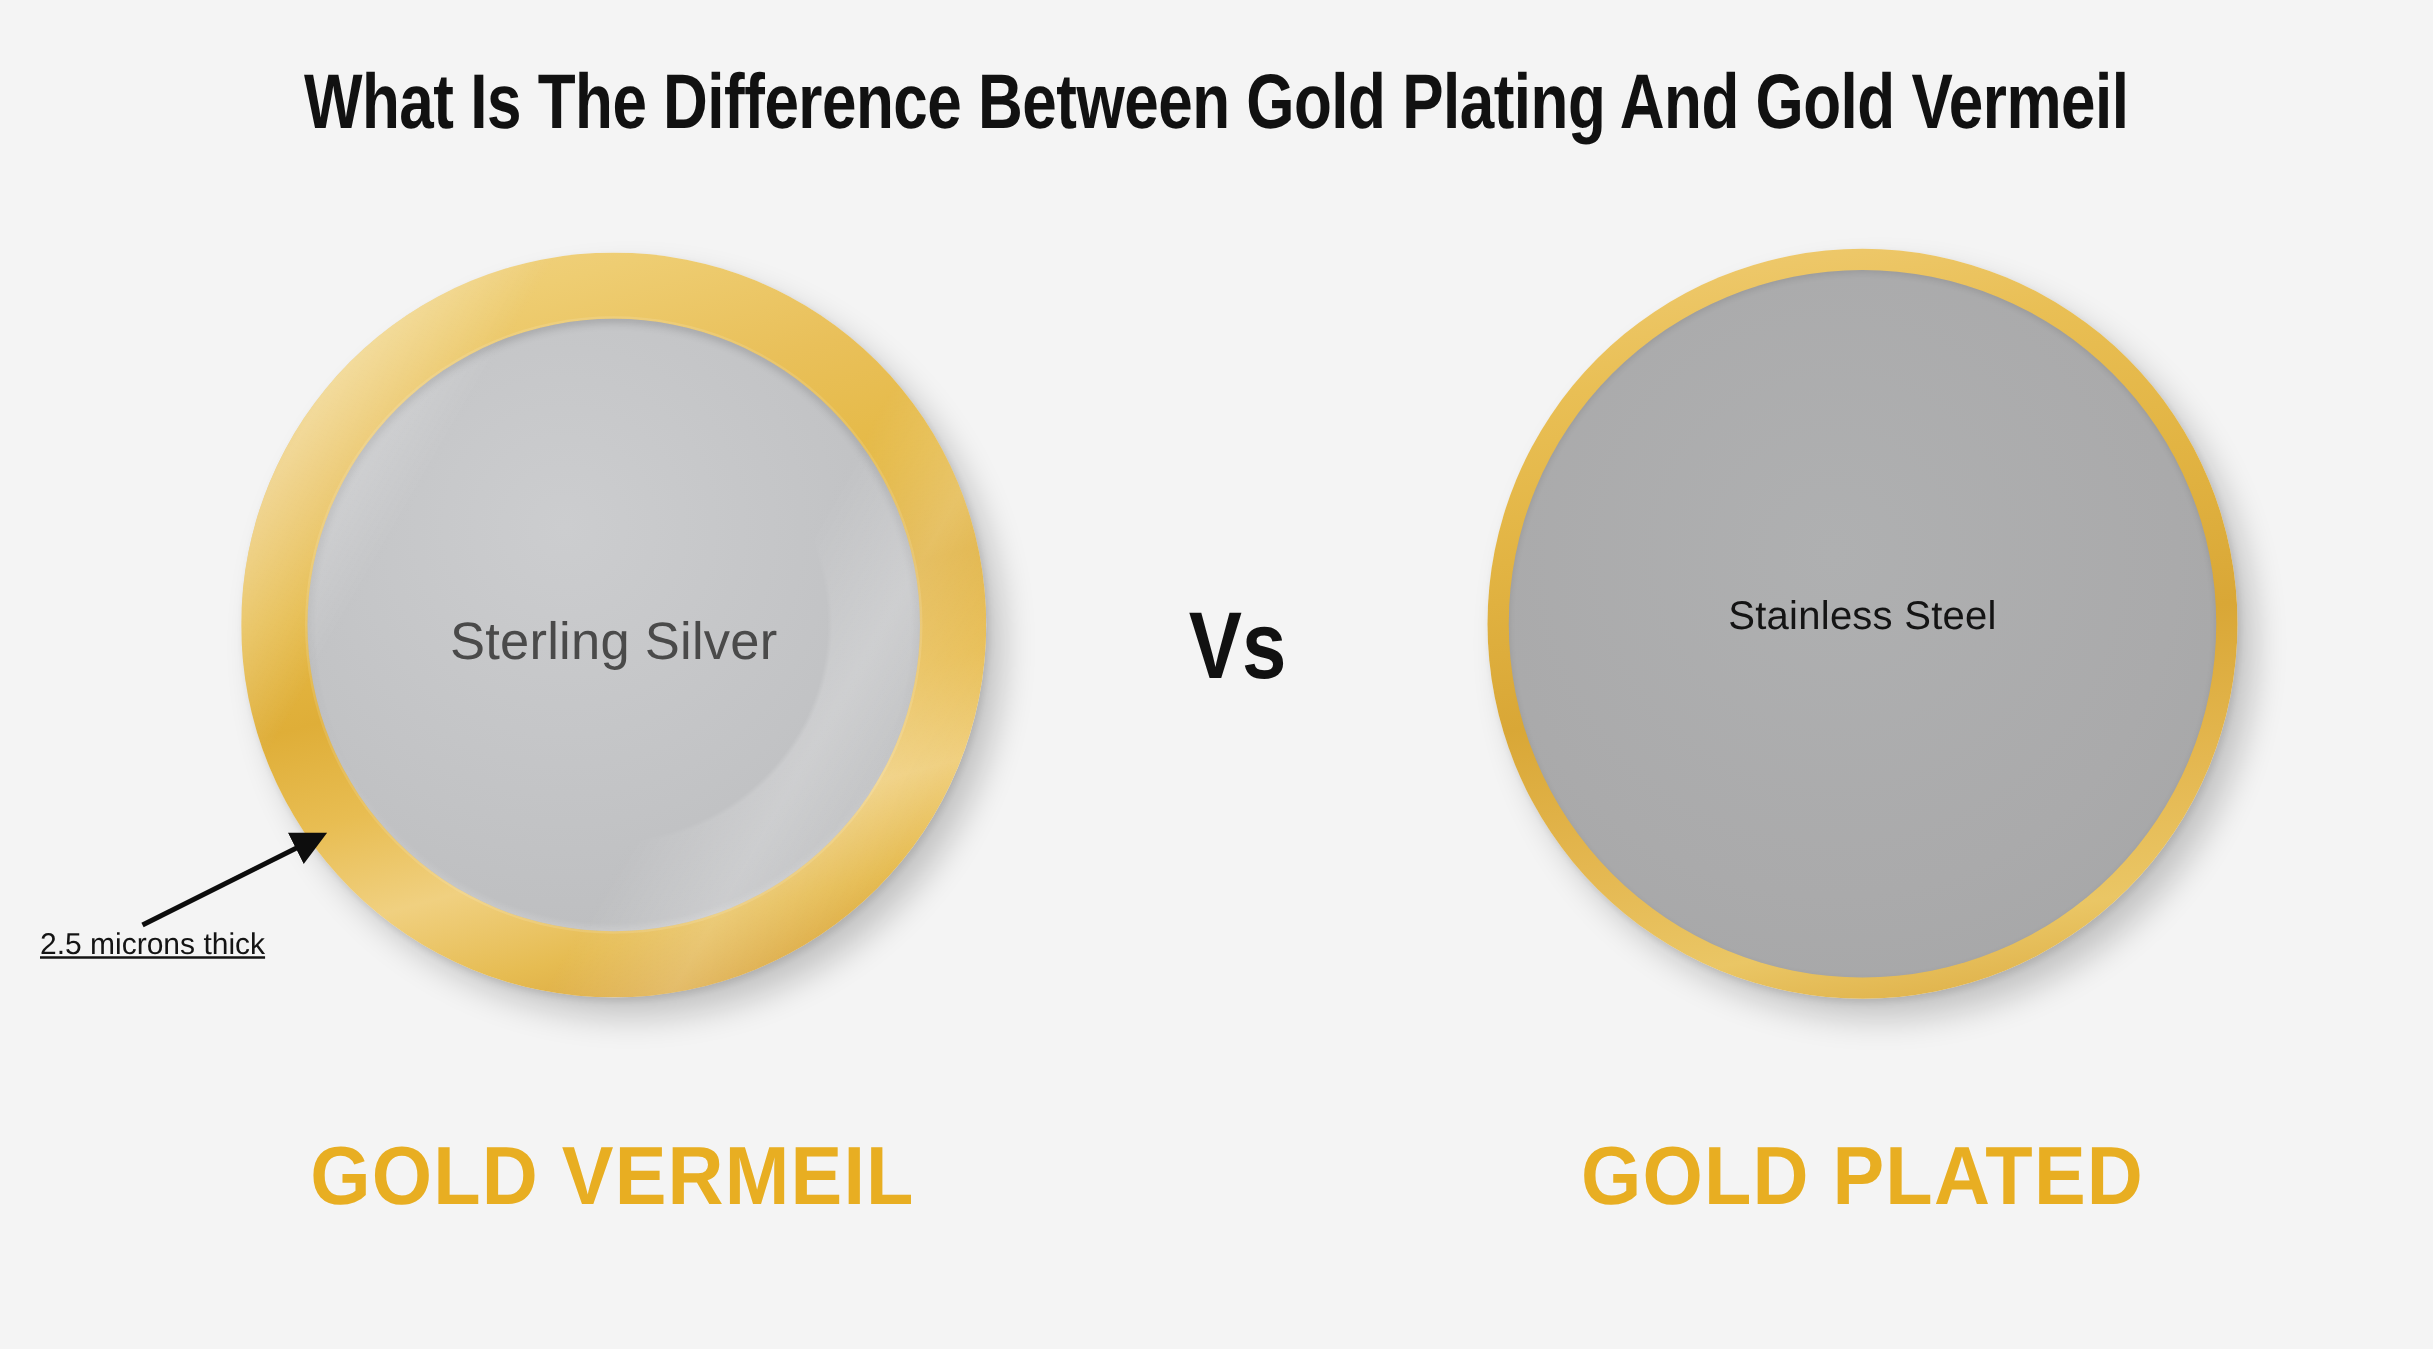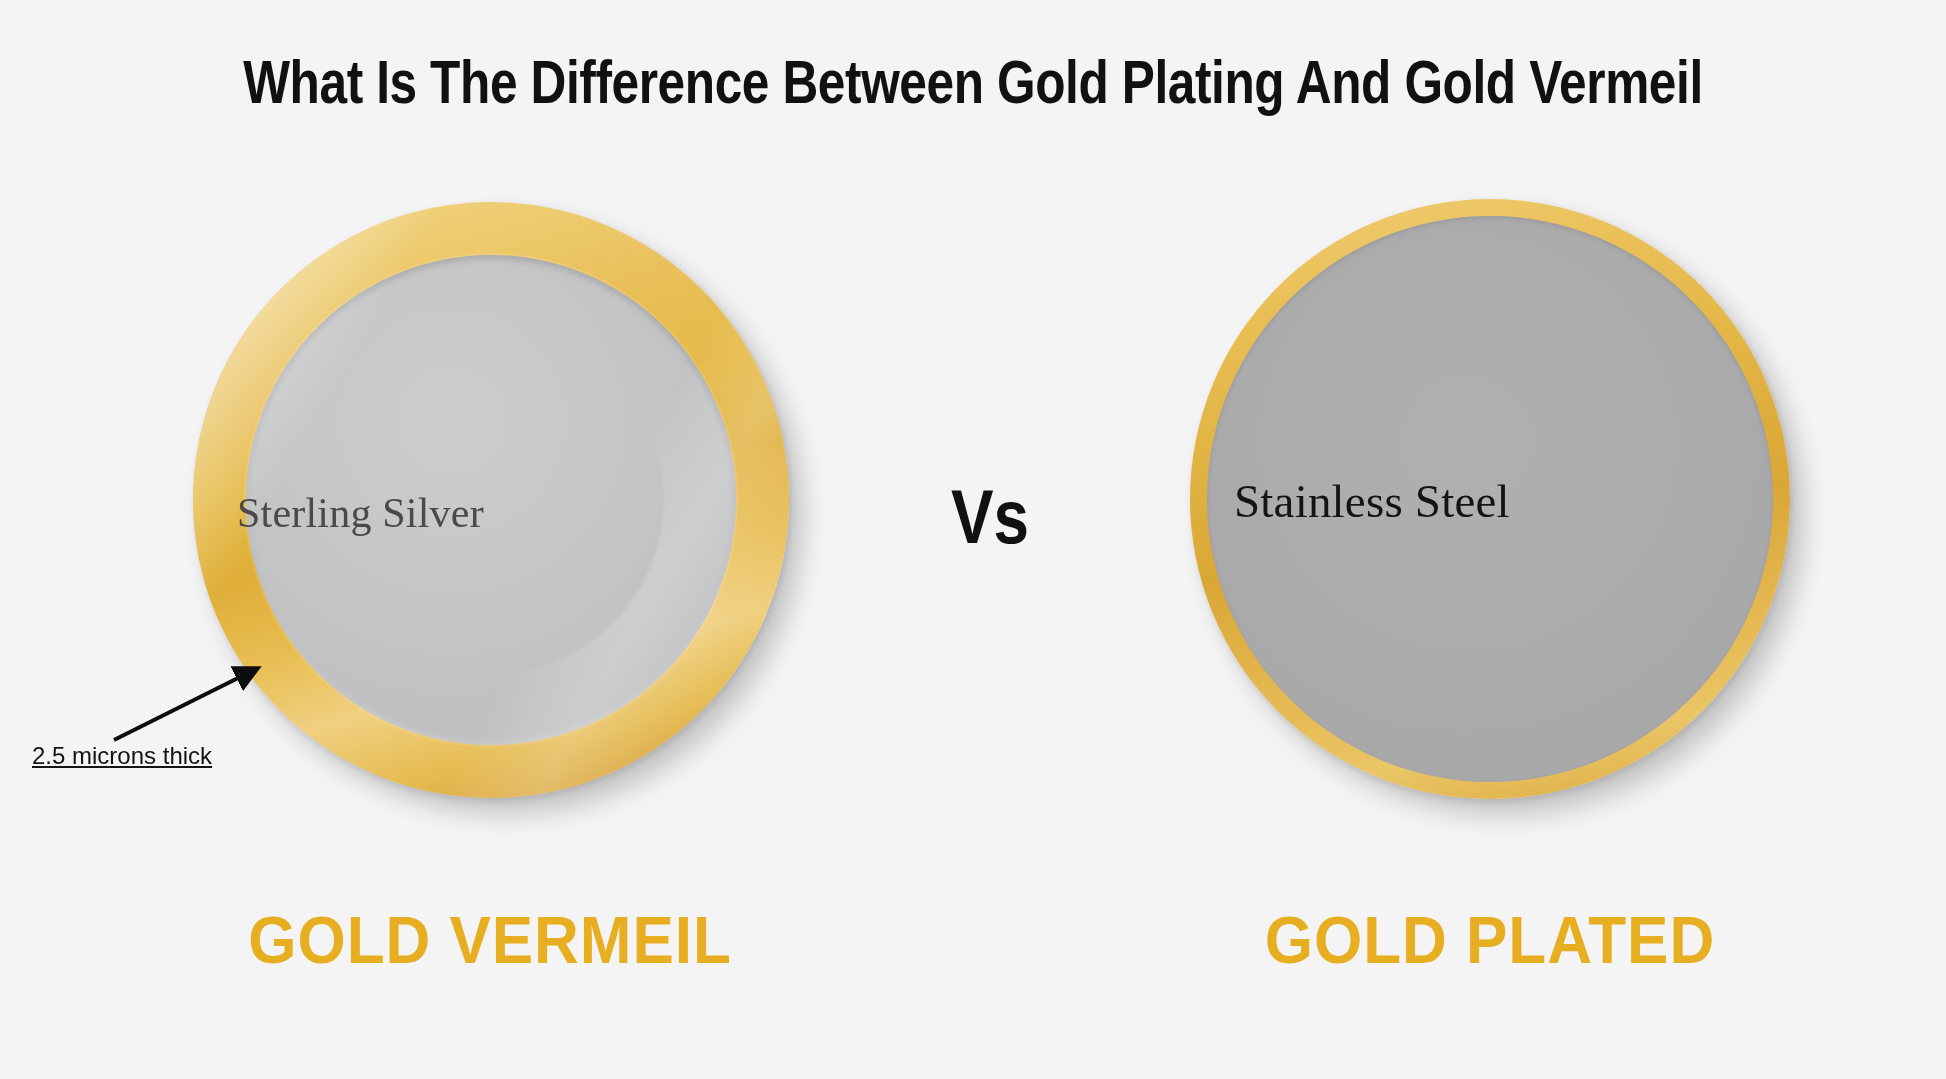--- a/index.html
+++ b/index.html
@@ -103,24 +103,23 @@
         rgba(255,255,255,0.00) 62%,
         rgba(255,255,255,0.22) 73%,
         rgba(255,255,255,0.00) 86%);
     -webkit-mask: radial-gradient(circle at 50% 50%, rgba(0,0,0,0) 0 40.5%, #000 41.5% 100%);
             mask: radial-gradient(circle at 50% 50%, rgba(0,0,0,0) 0 40.5%, #000 41.5% 100%);
     pointer-events: none;
   }
 
   .disc-label {
     position: absolute;
-    text-align: left;
-    white-space: nowrap;
-    font-family: Liberation Serif, serif;
-    margin-left: 44px;
+    text-align: center;
+    white-space: nowrap;
+    font-family: Liberation Sans, sans-serif;
   }
   #label-sterling-silver {
     left: 193px;
     top: 489px;
     width: 596px;
     font-size: 42px;
     color: #4a4a4a;
     letter-spacing: 0.2px;
   }
 
@@ -150,21 +149,21 @@
     width: 566px;
     height: 566px;
     border-radius: 50%;
     background: radial-gradient(circle at 46% 40%, #afb0b1 0%, #aaaaab 60%, #a4a5a6 100%);
     box-shadow: inset 0 2px 5px rgba(0,0,0,0.10);
   }
   #label-stainless-steel {
     left: 1190px;
     top: 474px;
     width: 600px;
-    font-size: 47px;
+    font-size: 32px;
     color: #141414;
     letter-spacing: 0.2px;
   }
 
   
   #vs-text {
     position: absolute;
     left: 900px;
     top: 477px;
     width: 180px;

